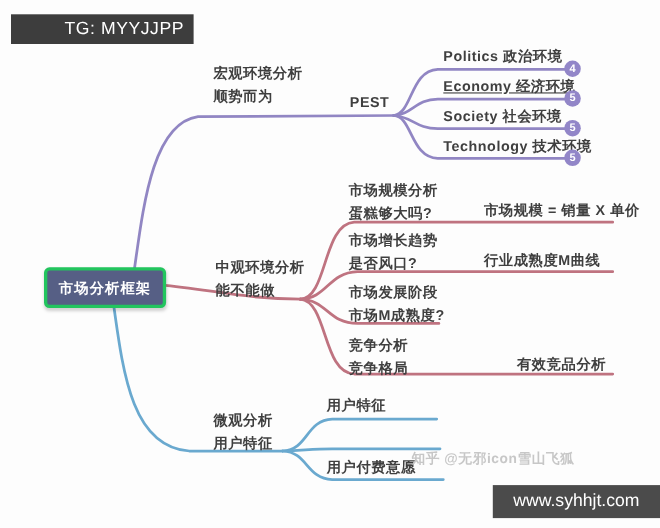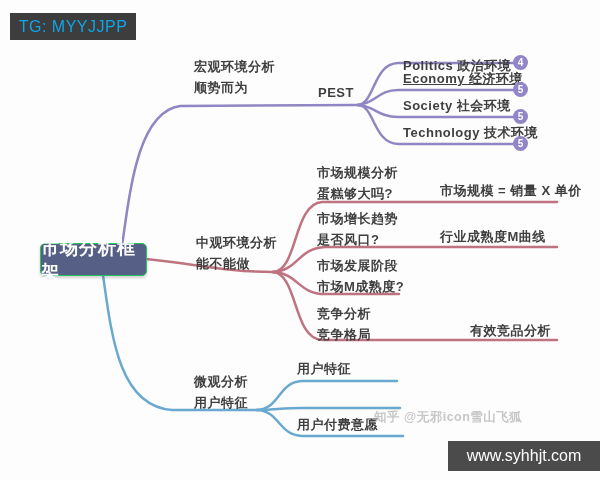--- a/index.html
+++ b/index.html
@@ -7,34 +7,34 @@
     position:relative;width:600px;height:480px;background:#fdfdfd;overflow:hidden;
     font-family:"Liberation Sans","DejaVu Sans",sans-serif;
   }
   svg.lines{position:absolute;left:0;top:0;width:600px;height:480px;}
   .label{
     position:absolute;font-size:13px;line-height:21px;color:#3f3f3f;
     white-space:pre-line;font-weight:bold;letter-spacing:0.5px;
   }
   .rootnode{
     position:absolute;left:40px;top:243px;width:105px;height:31px;
-    background:#565f85;border:1px solid #22c55e;border-radius:5px;
-    color:#fff;font-size:18px;font-weight:bold;letter-spacing:1px;
+    background:#565f85;border:3px solid #22c55e;border-radius:5px;
+    color:#fff;font-size:13px;font-weight:bold;letter-spacing:1px;
     display:flex;align-items:center;justify-content:center;
     box-shadow:0 2px 3px rgba(0,0,0,0.18);
   }
   .badge{
     position:absolute;width:15px;height:15px;border-radius:50%;
     background:#9286c8;color:#fff;font-size:10px;font-weight:bold;
     display:flex;align-items:center;justify-content:center;
   }
   .tgbox{
     position:absolute;left:10px;top:13px;width:126px;height:27px;
-    background:#3d3d3d;color:#0ea5e9;font-size:16px;
-    display:flex;align-items:center;justify-content:center;letter-spacing:0.5px;
+    background:#3d3d3d;color:#ffffff;font-size:16px;
+    display:flex;align-items:center;justify-content:center;letter-spacing:0.5px;padding-left:40px;
   }
   .sitebox{
     position:absolute;left:448px;top:441px;width:152px;height:30px;
     background:#4b4b4b;color:#fff;font-size:16px;
     display:flex;align-items:center;justify-content:center;
   }
   .watermark{
     position:absolute;left:374px;top:409px;width:190px;
     color:#c7c7c7;font-size:12.5px;font-weight:bold;letter-spacing:0.5px;
   }
@@ -68,21 +68,21 @@
       <path d="M 257,410 C 280,409 285,408 302,408 L 400,408" stroke="#6aa9cf"></path>
       <path d="M 257,410 C 280,411 278,435 302,436 L 403,436" stroke="#6aa9cf"></path>
     </g>
   </svg>
 
   <div class="rootnode">市场分析框架</div>
 
   <div class="label" style="left:194px;top:56px;">宏观环境分析
 顺势而为</div>
   <div class="label" style="left:318px;top:82px;">PEST</div>
-  <div class="label" style="left:403px;top:40px;margin-top:15px;">Politics 政治环境</div>
+  <div class="label" style="left:403px;top:40px;">Politics 政治环境</div>
   <div class="label" style="left:403px;top:68px;text-decoration:underline;">Economy 经济环境</div>
   <div class="label" style="left:403px;top:95px;">Society 社会环境</div>
   <div class="label" style="left:403px;top:122px;">Technology 技术环境</div>
 
   <span class="badge" style="left:513px;top:55px;">4</span>
   <span class="badge" style="left:513px;top:82px;">5</span>
   <span class="badge" style="left:513px;top:109px;">5</span>
   <span class="badge" style="left:513px;top:136px;">5</span>
 
   <div class="label" style="left:196px;top:232px;">中观环境分析

